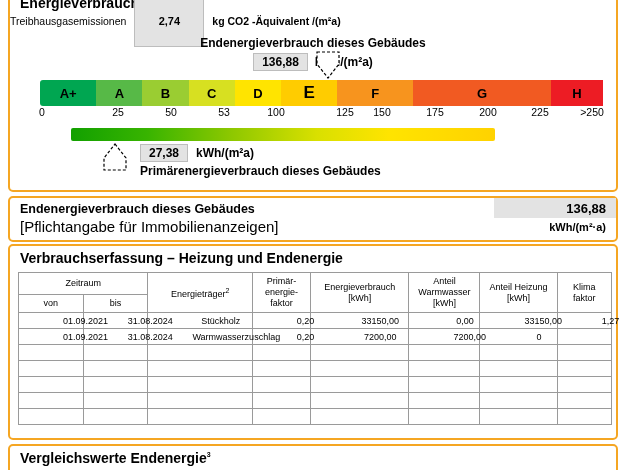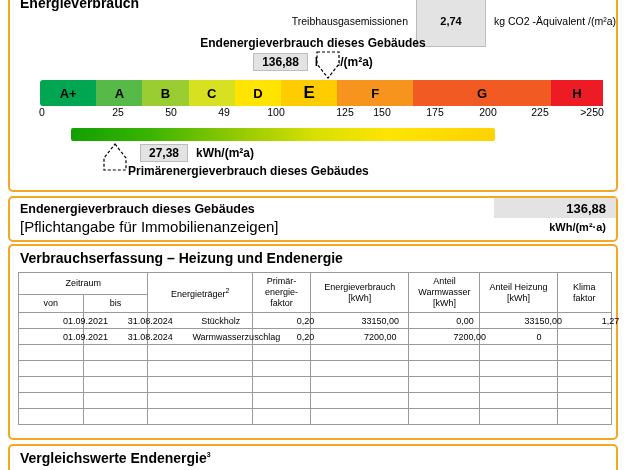--- a/index.html
+++ b/index.html
@@ -46,34 +46,34 @@
   }
 
   .ghg-row {
     position: absolute;
     top: 20px;
     left: 0;
     right: 0;
     height: 18px;
     display: flex;
     align-items: center;
-    justify-content: flex-end;
+    justify-content: flex-start;
     font-size: 10.5px;
   }
   .ghg-label { margin-right: 8px; }
   .ghg-value {
     background: #e3e3e3;
     border: 1px solid #bdbdbd;
     padding: 19px 14px;
     font-weight: bold;
     font-size: 11px;
     min-width: 40px;
     text-align: center;
   }
-  .ghg-unit { margin-left: 8px; font-size: 10.5px; }
+  .ghg-unit { margin-left: 8px; font-size: 10.5px; font-weight: bold; }
 
   .ee-block {
     position: absolute;
     top: 44px;
     left: 0;
     right: 0;
     text-align: center;
   }
   .ee-title {
     font-size: 12px;
@@ -165,21 +165,21 @@
     background: #e3e3e3;
     border: 1px solid #bdbdbd;
     padding: 1px 8px;
     font-weight: bold;
     font-size: 12px;
   }
   .pe-unit { font-weight: bold; font-size: 12px; }
   .pe-caption {
     position: absolute;
     top: 172px;
-    left: 118px;
+    left: 130px;
     font-weight: bold;
     font-size: 12px;
   }
 
   
   #panel-end {
     top: 196px;
     height: 46px;
   }
   .end-left {
@@ -293,21 +293,21 @@
       <div class="seg big" style="width:10%;background:#ffcc00;">E</div>
       <div class="seg" style="width:13.5%;background:#f7941e;">F</div>
       <div class="seg" style="width:24.5%;background:#f15a22;">G</div>
       <div class="seg" style="width:9.2%;background:#ed1c24;">H</div>
     </div>
 
     <div class="axis">
       <span style="left:2px;">0</span>
       <span style="left:78px;">25</span>
       <span style="left:131px;">50</span>
-      <span style="left:184px;">49</span>
+      <span style="left:184px;">53</span>
       <span style="left:236px;">100</span>
       <span style="left:305px;">125</span>
       <span style="left:342px;">150</span>
       <span style="left:395px;">175</span>
       <span style="left:448px;">200</span>
       <span style="left:500px;">225</span>
       <span style="left:552px;">&gt;250</span>
     </div>
 
     <div class="pe-bar"></div>

